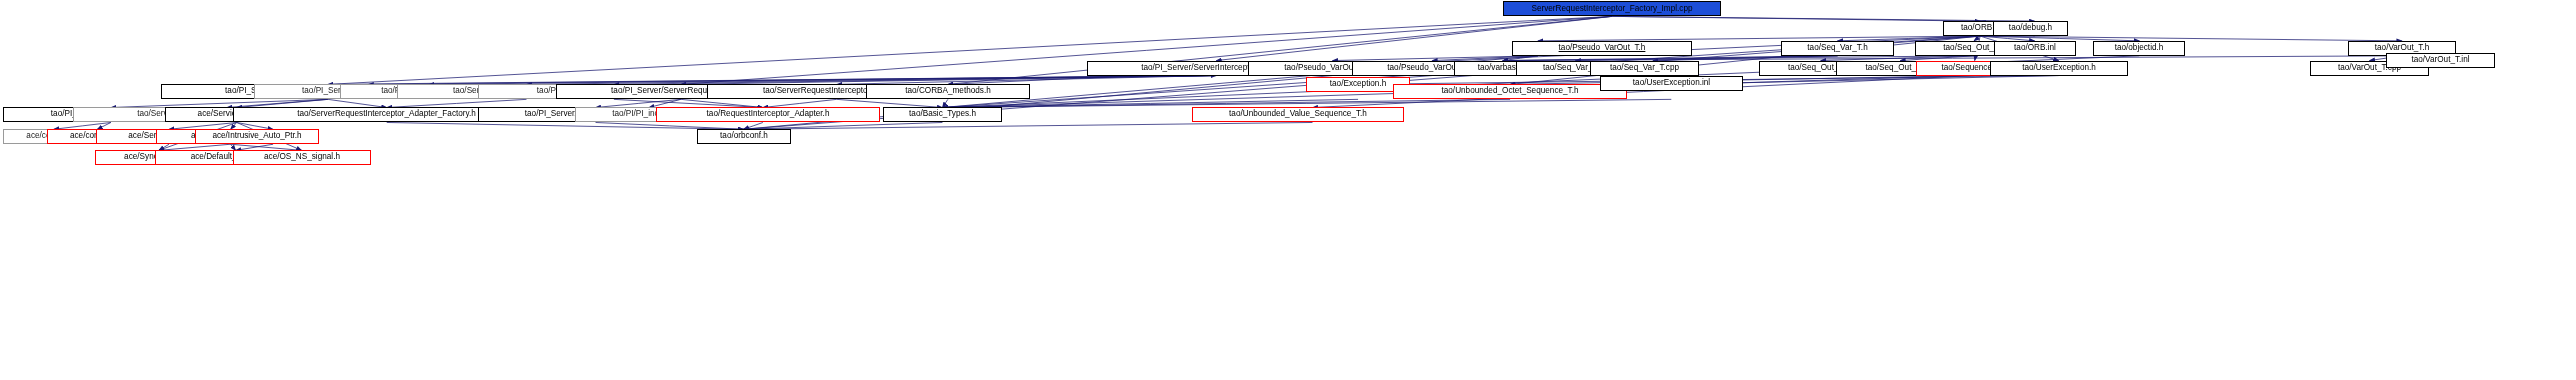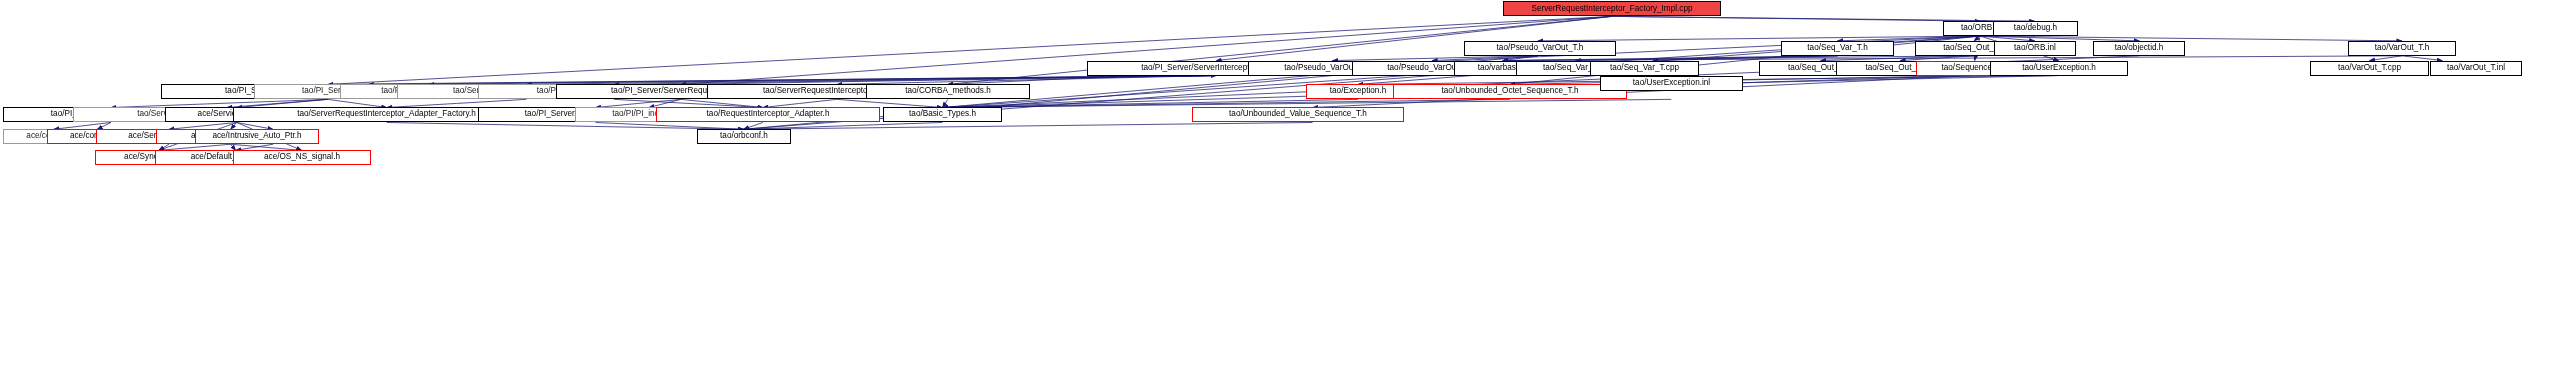--- a/index.html
+++ b/index.html
@@ -14,21 +14,21 @@
     font-size:8.2px;
     line-height:1;
     white-space:nowrap;
     background:#ffffff;
     border:0.7px solid #000000;
     color:#000000;
     letter-spacing:0px;
     padding:0 3.4px;
     z-index:5;
   }
-  .node.root{background:#ef4444;border:0.7px solid #000000;}
+  .node.root{background:#1d4ed8;border:0.7px solid #000000;}
   .node.red{border:0.7px solid #ff0000;}
   .node.grey{border:0.7px solid #9a9a9a;color:#1a1a1a;}
 </style>
 </head>
 <body>
 
 <div id="canvas">
   <svg id="edges" width="2576" height="381" viewBox="0 0 3787 560">
       <defs>
         <marker id="ah" markerWidth="9" markerHeight="7" refX="8" refY="3.5" orient="auto" markerUnits="userSpaceOnUse">
@@ -111,48 +111,48 @@
       <path d="M1929.5,180 Q1511.25,185 1093,190" fill="none" stroke="#191970" stroke-width="1.1" marker-end="url(#ah)"></path>
       <path d="M248.5,212 Q241,216.5 233.5,221" fill="none" stroke="#191970" stroke-width="1.1" marker-end="url(#ah)"></path>
       <path d="M339,212 Q286.25,216.5 233.5,221" fill="none" stroke="#191970" stroke-width="1.1" marker-end="url(#ah)"></path>
       <path d="M339,212 Q342.75,216.5 346.5,221" fill="none" stroke="#191970" stroke-width="1.1" marker-end="url(#ah)"></path>
       <path d="M339,212 Q391.25,216.5 443.5,221" fill="none" stroke="#191970" stroke-width="1.1" marker-end="url(#ah)"></path>
       <path d="M401.5,212 Q374,216.5 346.5,221" fill="none" stroke="#191970" stroke-width="1.1" marker-end="url(#ah)"></path>
     </svg>
   <div id="nodes">
       <div class="node root" style="left: 1503px; top: 1.4px; width: 218px;">ServerRequestInterceptor_Factory_Impl.cpp</div>
       <div class="node" style="left: 1943px; top: 21px; width: 74px;">tao/ORB.h</div>
-      <div class="node" style="left: 1993px; top: 21px; width: 85px;">tao/debug.h</div>
-      <div class="node" style="left: 1464px; top: 41px; width: 152px;">tao/Pseudo_VarOut_T.h</div>
+      <div class="node" style="left: 1993px; top: 21px; width: 75px;">tao/debug.h</div>
+      <div class="node" style="left: 1512px; top: 41px; width: 180px; text-decoration: underline;">tao/Pseudo_VarOut_T.h</div>
       <div class="node" style="left: 1781px; top: 41px; width: 113px;">tao/Seq_Var_T.h</div>
       <div class="node" style="left: 1915px; top: 41px; width: 118px;">tao/Seq_Out_T.h</div>
       <div class="node" style="left: 1994px; top: 41px; width: 82px;">tao/ORB.inl</div>
       <div class="node" style="left: 2093px; top: 41px; width: 92px;">tao/objectid.h</div>
       <div class="node" style="left: 2348px; top: 41px; width: 108px;">tao/VarOut_T.h</div>
       <div class="node" style="left: 1087px; top: 61px; width: 259px;">tao/PI_Server/ServerInterceptorAdapter.h</div>
       <div class="node" style="left: 1248px; top: 61px; width: 168px;">tao/Pseudo_VarOut_T.cpp</div>
       <div class="node" style="left: 1352px; top: 61px; width: 161px;">tao/Pseudo_VarOut_T.inl</div>
       <div class="node" style="left: 1454px; top: 61px; width: 97px;">tao/varbase.h</div>
       <div class="node" style="left: 1516px; top: 61px; width: 118px;">tao/Seq_Var_T.inl</div>
       <div class="node" style="left: 1590px; top: 61px; width: 109px;">tao/Seq_Var_T.cpp</div>
       <div class="node" style="left: 1759px; top: 61px; width: 123px;">tao/Seq_Out_T.inl</div>
       <div class="node" style="left: 1836px; top: 61px; width: 129px;">tao/Seq_Out_T.cpp</div>
       <div class="node red" style="left: 1916px; top: 61px; width: 117px;">tao/Sequence_T.h</div>
       <div class="node" style="left: 1990px; top: 61px; width: 138px;">tao/UserException.h</div>
       <div class="node" style="left: 2310px; top: 61px; width: 119px;">tao/VarOut_T.cpp</div>
-      <div class="node" style="left: 2386px; top: 61px; width: 92px; margin-left: 44px;">tao/VarOut_T.inl</div>
+      <div class="node" style="left: 2386px; top: 53px; width: 109px;">tao/VarOut_T.inl</div>
       <div class="node" style="left: 161px; top: 84px; width: 333px;">tao/PI_Server/ServerRequestInterceptor_Factory_Impl.h</div>
       <div class="node grey" style="left: 254px; top: 84px; width: 228px;">tao/PI_Server/PI_Server_includeC.h</div>
       <div class="node grey" style="left: 340px; top: 84px; width: 178px;">tao/PI/Interceptor_List_T.h</div>
       <div class="node grey" style="left: 397px; top: 84px; width: 259px;">tao/ServerRequestInterceptor_Adapter.h</div>
       <div class="node grey" style="left: 478px; top: 84px; width: 271px;">tao/PI/RequestInterceptor_Adapter_Impl.h</div>
       <div class="node" style="left: 556px; top: 84px; width: 249px;">tao/PI_Server/ServerRequestDetails.h</div>
       <div class="node" style="left: 707px; top: 84px; width: 259px;">tao/ServerRequestInterceptor_Adapter.h</div>
       <div class="node" style="left: 866px; top: 84px; width: 164px;">tao/CORBA_methods.h</div>
-      <div class="node red" style="left: 1306px; top: 84px; width: 104px;">tao/Exception.h</div>
+      <div class="node red" style="left: 1306px; top: 77px; width: 104px;">tao/Exception.h</div>
       <div class="node red" style="left: 1393px; top: 84px; width: 234px;">tao/Unbounded_Octet_Sequence_T.h</div>
       <div class="node" style="left: 1600px; top: 76px; width: 143px;">tao/UserException.inl</div>
       <div class="node" style="left: 3.4px; top: 107px; width: 215px;">tao/PI_Server/pi_server_export.h</div>
       <div class="node grey" style="left: 73px; top: 107px; width: 307px;">tao/ServerRequestInterceptor_Adapter_Factory.h</div>
       <div class="node" style="left: 165px; top: 107px; width: 143px;">ace/Service_Config.h</div>
       <div class="node" style="left: 233px; top: 107px; width: 307px;">tao/ServerRequestInterceptor_Adapter_Factory.h</div>
       <div class="node" style="left: 478px; top: 107px; width: 236px;">tao/PI_Server/ServerRequestDetails.inl</div>
       <div class="node grey" style="left: 575px; top: 107px; width: 149px;">tao/PI/PI_includeC.h</div>
       <div class="node red" style="left: 656px; top: 107px; width: 224px;">tao/RequestInterceptor_Adapter.h</div>
       <div class="node" style="left: 883px; top: 107px; width: 119px;">tao/Basic_Types.h</div>

